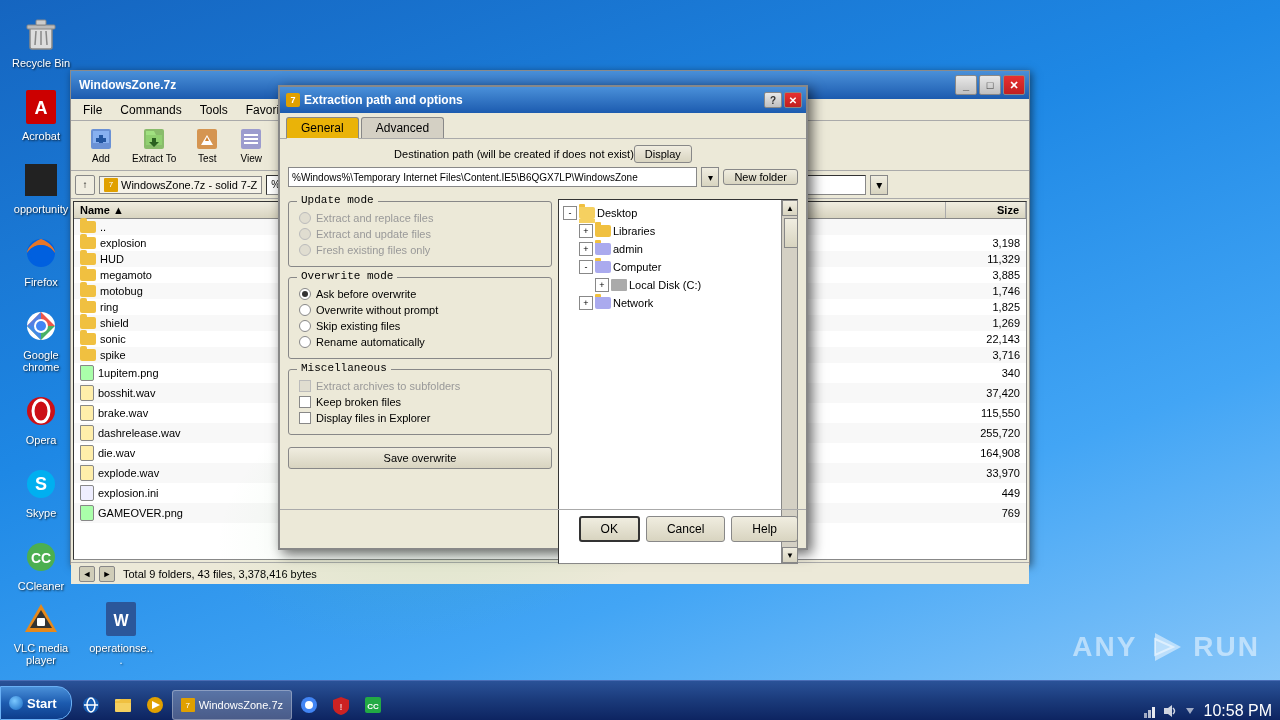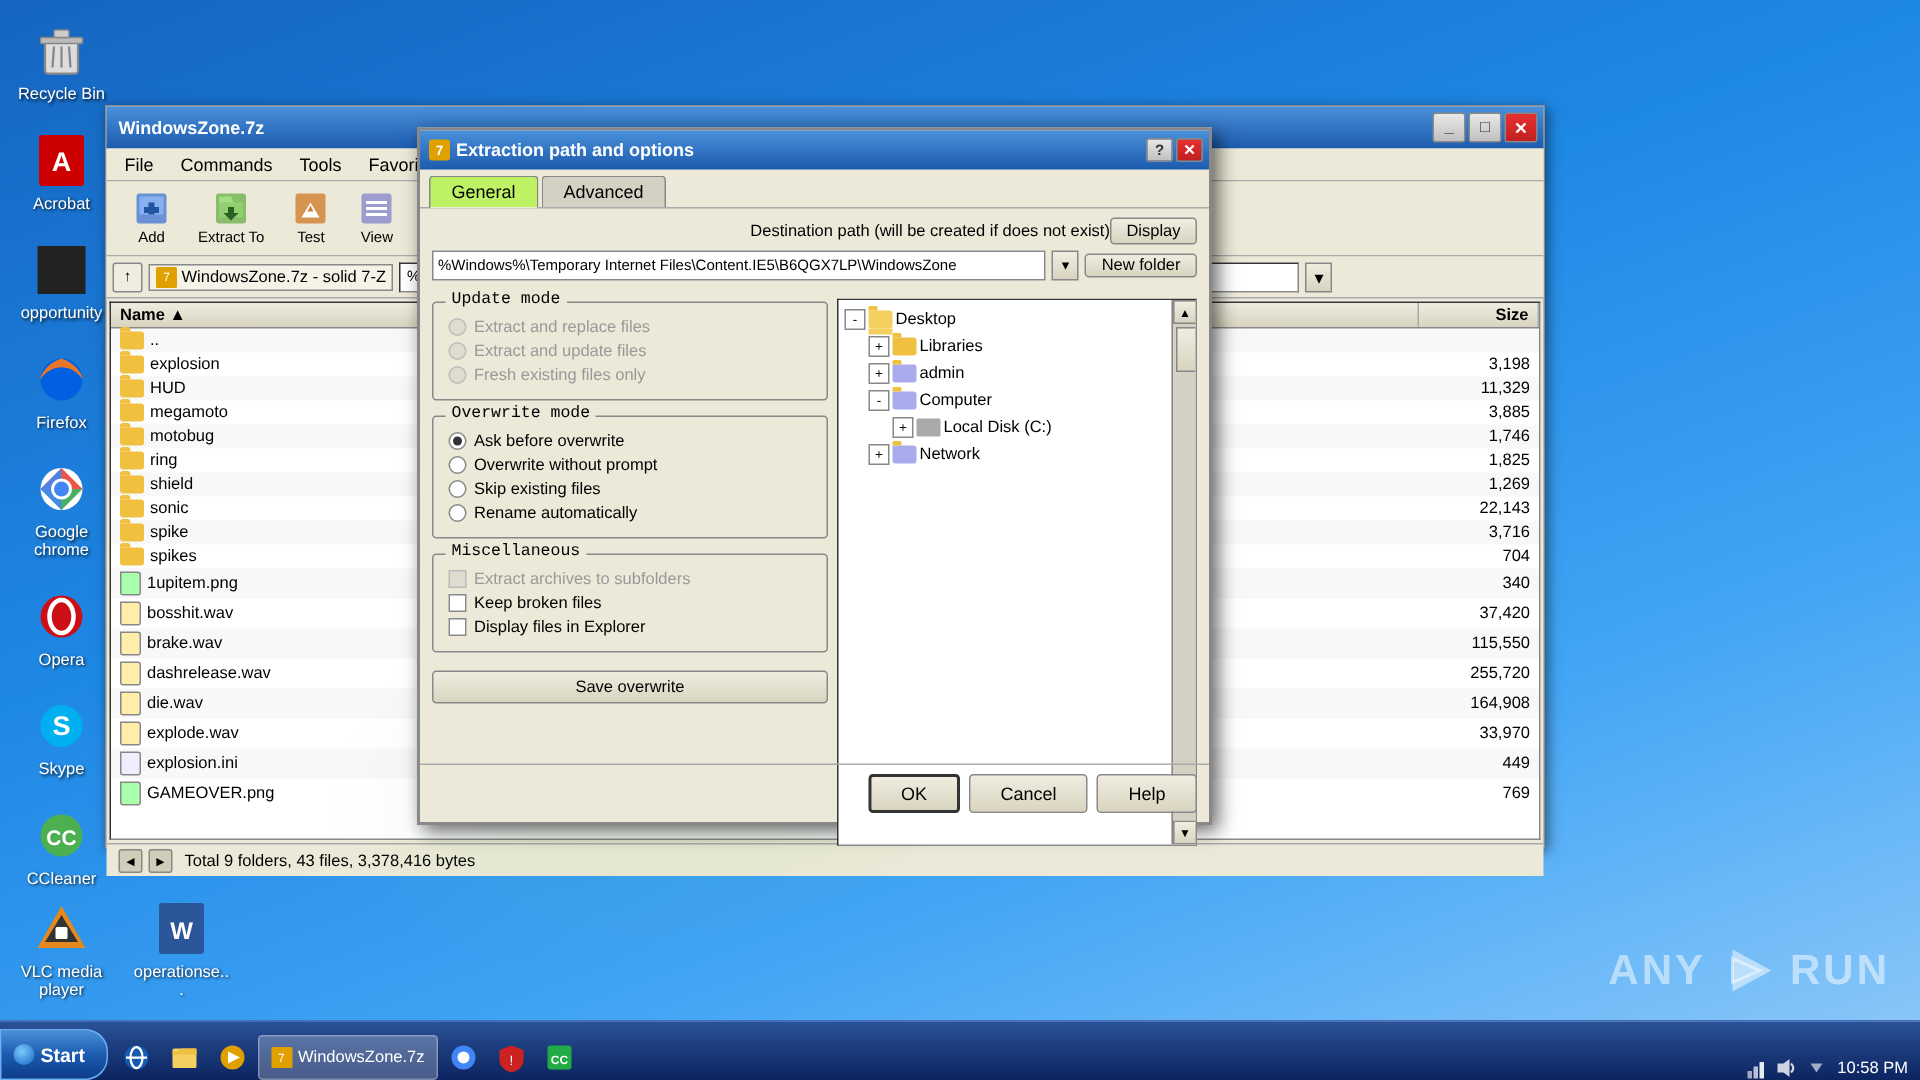--- a/index.html
+++ b/index.html
@@ -107,21 +107,21 @@
 
     .tray-icons {
       display: flex;
       gap: 4px;
       align-items: center;
     }
 
     .clock {
       text-align: right;
       color: white;
-      font-size: 11px;
+      font-size: 16px;
     }
 
     
     .desktop-icons {
       position: absolute;
       top: 0;
       left: 0;
       padding: 10px 5px;
       display: flex;
       flex-direction: column;
@@ -499,21 +499,21 @@
       padding: 3px 14px;
       background: #d4d0c4;
       border: 1px solid #888;
       border-bottom: none;
       cursor: pointer;
       font-size: 12px;
       border-radius: 3px 3px 0 0;
     }
 
     .tab.active {
-      background: #bef264;
+      background: #eab308;
       border-bottom: 1px solid #ece9d8;
       margin-bottom: -1px;
       z-index: 1;
     }
 
     
     .dialog-body {
       display: flex;
       height: calc(100% - 80px);
       padding: 8px;
@@ -1058,27 +1058,20 @@
           </div>
           <div class="file-size">22,143</div>
         </div>
         <div class="file-row">
           <div class="file-name">
             <div class="folder-icon-sm"></div>
             <span>spike</span>
           </div>
           <div class="file-size">3,716</div>
         </div>
-        <div class="file-row">
-          <div class="file-name">
-            <div class="folder-icon-sm"></div>
-            <span>spikes</span>
-          </div>
-          <div class="file-size">704</div>
-        </div>
 
         <div class="file-row">
           <div class="file-name">
             <div class="file-icon-sm" style="background:#aaffaa;"></div>
             <span>1upitem.png</span>
           </div>
           <div class="file-size">340</div>
         </div>
         <div class="file-row">
           <div class="file-name">
@@ -1152,21 +1145,21 @@
         <div class="dialog-btn-sm close-btn">✕</div>
       </div>
     </div>
 
     <div class="dialog-tabs">
       <div class="tab active">General</div>
       <div class="tab">Advanced</div>
     </div>
 
     <div style="padding: 6px 8px 4px;">
-      <div style="display:flex; justify-content:flex-end; align-items:center; margin-bottom:4px;">
+      <div style="display:flex; justify-content:center; align-items:center; margin-bottom:4px;">
         <span style="font-size:11px;">Destination path (will be created if does not exist)</span>
         <button class="display-btn">Display</button>
       </div>
       <div style="display:flex; gap:4px; align-items:center;">
         <input type="text" style="flex: 1 1 0%; height: 20px; border: 1px solid rgb(136, 136, 136); font-size: 10px; padding: 0px 3px;" value="%Windows%\Temporary Internet Files\Content.IE5\B6QGX7LP\WindowsZone">
         <div class="dest-arrow">▾</div>
         <button class="new-folder-btn">New folder</button>
       </div>
     </div>
 

